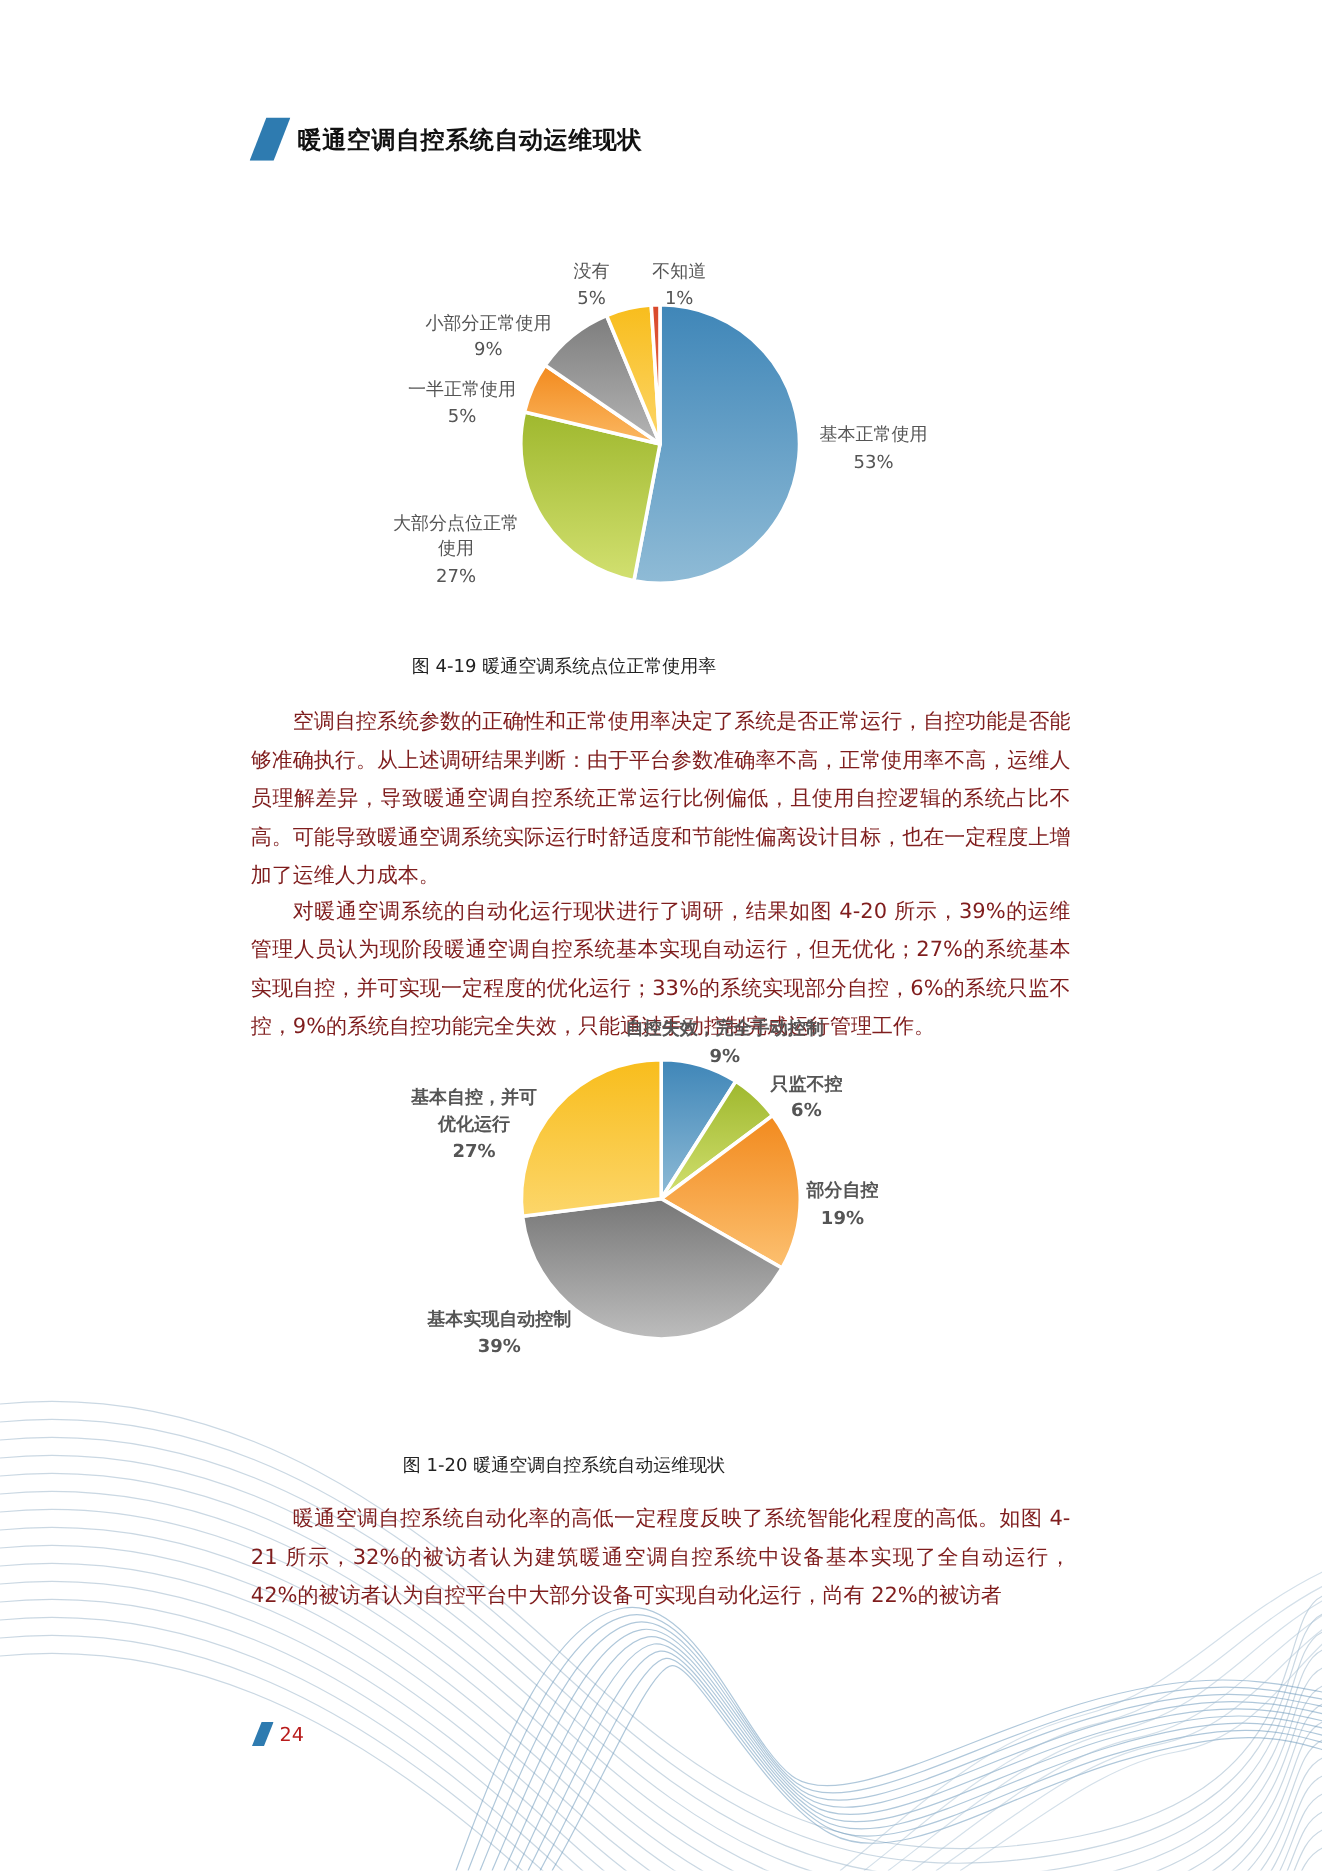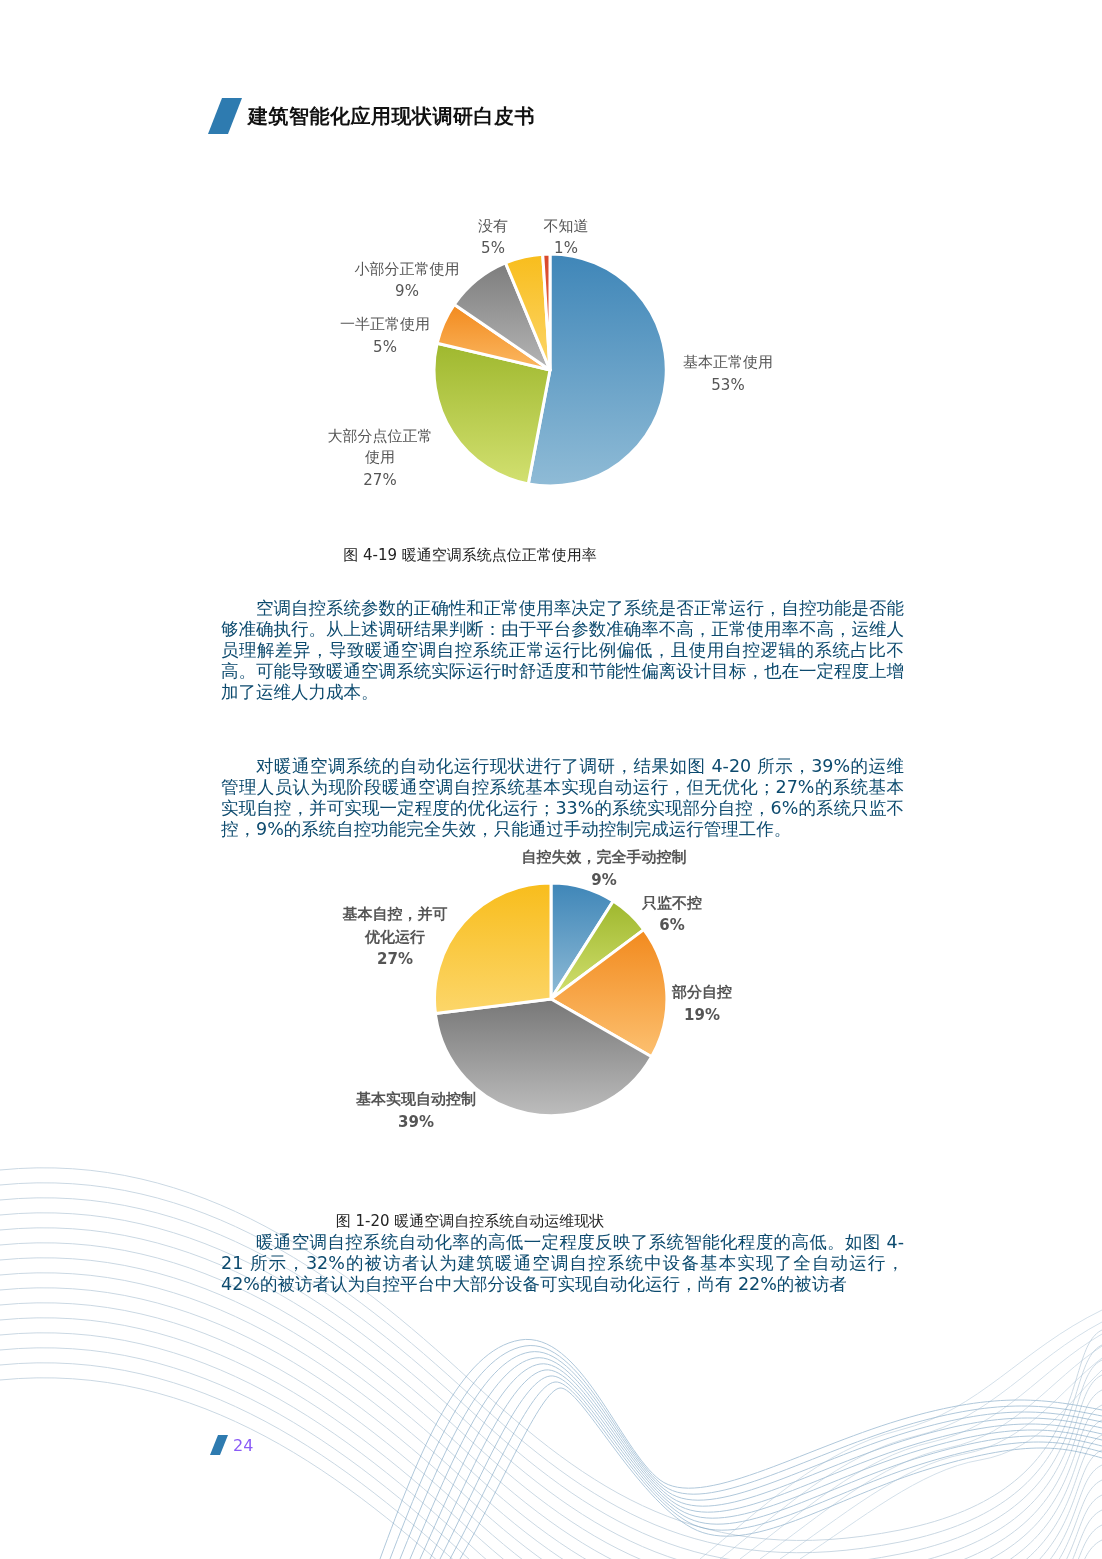--- a/index.html
+++ b/index.html
@@ -7,24 +7,24 @@
     width: 1102px; height: 1559px; position: relative; overflow: hidden;
     background: #ffffff; font-family: "DejaVu Sans", sans-serif; color: #222;
   }
   .bg-waves { position: absolute; left: 0; top: 1150px; width: 1102px; height: 409px; z-index: 0; }
   .header { position: absolute; left: 208px; top: 98px; height: 36px; display: flex; align-items: center; z-index: 2; }
   .header-mark { width: 34px; height: 36px; }
   .header-title { margin-left: 6px; font-size: 20px; font-weight: bold; color: #111; letter-spacing: 0.5px; }
   .chart { position: absolute; z-index: 2; }
   .chart svg text { font-family: "DejaVu Sans", sans-serif; fill: #555; font-size: 15px; }
   .caption { position: absolute; left: 0; width: 940px; text-align: center; font-size: 15px; color: #222; z-index: 2; }
-  .para { position: absolute; left: 209px; width: 683px; font-size: 17.5px; line-height: 21px; color: #0c4a6e; text-align: justify; text-indent: 2em; z-index: 2; margin: 12px; }
+  .para { position: absolute; left: 209px; width: 683px; font-size: 17.5px; line-height: 32px; color: #7f1d1d; text-align: justify; text-indent: 2em; z-index: 2; margin: 0; }
   .footer { position: absolute; left: 210px; top: 1435px; display: flex; align-items: center; z-index: 2; }
   .footer-mark { width: 18px; height: 20px; }
-  .footer-num { margin-left: 5px; font-size: 16px; color: #8b5cf6; }
+  .footer-num { margin-left: 5px; font-size: 16px; color: #b91c1c; }
 </style>
 </head>
 <body>
 
 <svg class="bg-waves" viewBox="0 0 1102 409" preserveAspectRatio="none">
   <g fill="none" stroke="#9fb8cc" stroke-width="1" opacity="0.55">
     <path d="M0,20 C200,0 350,120 470,230 S700,420 900,380 S1060,200 1102,180"></path>
     <path d="M0,35 C200,15 350,135 470,245 S700,432 900,392 S1060,215 1102,195"></path>
     <path d="M0,50 C200,30 350,150 470,260 S700,444 900,404 S1060,230 1102,210"></path>
     <path d="M0,65 C200,45 350,165 470,275 S700,456 900,416 S1060,245 1102,225"></path>
@@ -58,21 +58,21 @@
     <path d="M760,409 C820,366 880,312 948,298 S1050,230 1102,196"></path>
     <path d="M780,409 C840,368 900,316 964,304 S1060,240 1102,208"></path>
     <path d="M800,409 C860,370 920,320 980,310 S1070,250 1102,220"></path>
   </g>
 </svg>
 
 <div class="header">
   <svg class="header-mark" viewBox="0 0 34 36">
     <polygon points="14,0 34,0 20,36 0,36" fill="#2e7bb0"></polygon>
   </svg>
-  <span class="header-title">建筑智能化应用现状调研白皮书</span>
+  <span class="header-title">暖通空调自控系统自动运维现状</span>
 </div>
 
 <div class="chart" style="left:300px; top:205px; width:520px; height:300px;">
   <svg width="520" height="300" viewBox="0 0 520 300">
     <defs>
       <linearGradient id="g1a" x1="0" y1="0" x2="0" y2="1">
           <stop offset="0" stop-color="#3f86b8"></stop>
           <stop offset="1" stop-color="#8fbbd6"></stop>
         </linearGradient>
       <linearGradient id="g1b" x1="0" y1="0" x2="0" y2="1">
@@ -165,20 +165,20 @@
     <text x="382" y="179" text-anchor="middle">19%</text>
     <text x="96" y="263" text-anchor="middle">基本实现自动控制</text>
     <text x="96" y="286" text-anchor="middle">39%</text>
     <text x="75" y="78" text-anchor="middle">基本自控，并可</text>
     <text x="75" y="101" text-anchor="middle">优化运行</text>
     <text x="75" y="123" text-anchor="middle">27%</text>
   </svg>
 </div>
 <div class="caption" style="top:1212px;">图 1-20 暖通空调自控系统自动运维现状</div>
 
-<p class="para" style="top:1220px;">暖通空调自控系统自动化率的高低一定程度反映了系统智能化程度的高低。如图 4-21 所示，32%的被访者认为建筑暖通空调自控系统中设备基本实现了全自动运行，42%的被访者认为自控平台中大部分设备可实现自动化运行，尚有 22%的被访者</p>
+<p class="para" style="top:1250px;">暖通空调自控系统自动化率的高低一定程度反映了系统智能化程度的高低。如图 4-21 所示，32%的被访者认为建筑暖通空调自控系统中设备基本实现了全自动运行，42%的被访者认为自控平台中大部分设备可实现自动化运行，尚有 22%的被访者</p>
 
 <div class="footer">
   <svg class="footer-mark" viewBox="0 0 18 20">
     <polygon points="8,0 18,0 10,20 0,20" fill="#2e7bb0"></polygon>
   </svg>
   <span class="footer-num">24</span>
 </div>
 
 </body></html>

